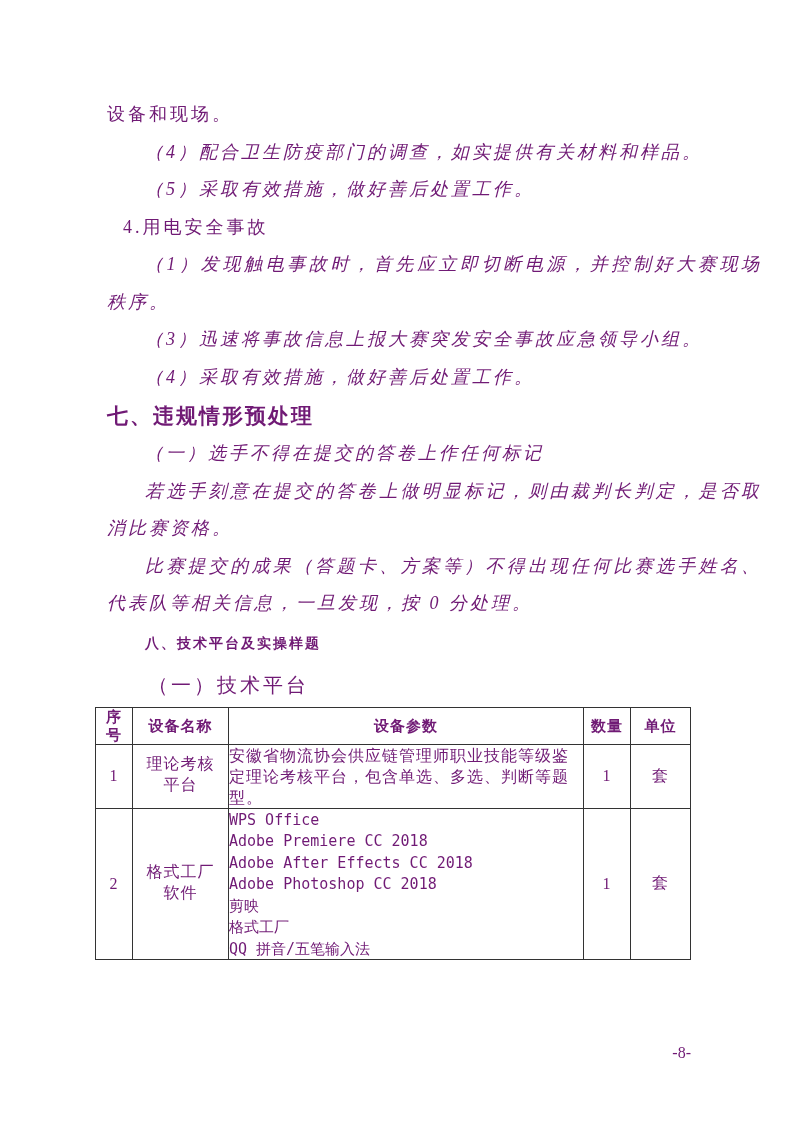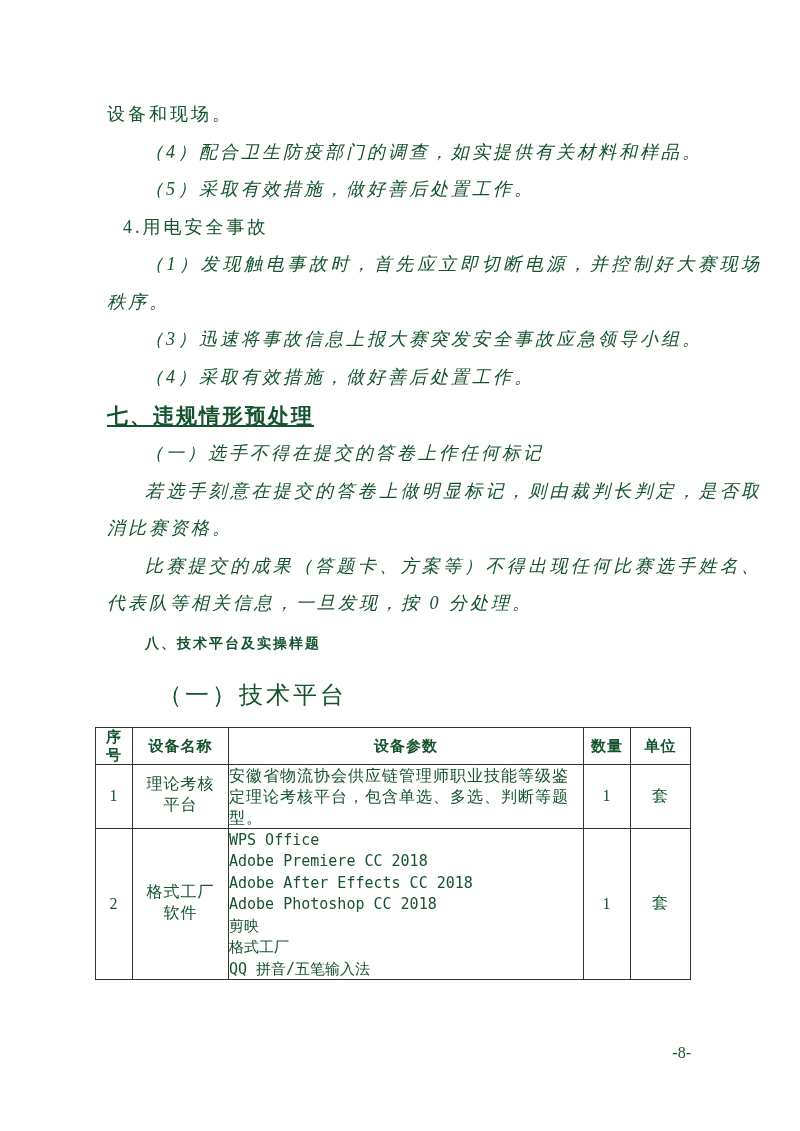--- a/index.html
+++ b/index.html
@@ -1,41 +1,41 @@
 <!DOCTYPE html>
 <html><head>
 <meta charset="utf-8">
 <style>
   html,body { margin:0; padding:0; background:#ffffff; }
   .page {
     position:relative;
     width:800px; height:1131px;
     background:#ffffff;
     font-family:"Liberation Serif","DejaVu Serif",serif;
-    color:#14532d;
+    color:#701a75;
     overflow:hidden;
   }
   .content { position:absolute; left:107px; top:96px; width:655px; }
   .para {
     font-size:18px; line-height:37.5px; letter-spacing:3px;
     text-align:justify; margin:0;
   }
   .ind2 { text-indent:38px;font-style:italic; }
   .ind1 { text-indent:16px; }
   .h7 {
     font-family:"Liberation Sans","DejaVu Sans",sans-serif;
     font-weight:bold; font-size:21px; line-height:39px;
-    letter-spacing:2px; margin:0;text-decoration:underline;
+    letter-spacing:2px; margin:0;
   }
   .h8 {
     font-family:"Liberation Sans","DejaVu Sans",sans-serif;
     font-weight:bold; font-size:14px; line-height:40px;
     letter-spacing:2px; text-indent:38px; margin:0;
   }
-  .sub { font-size:24px; line-height:38px; letter-spacing:3px; margin:13px; text-indent:38px; }
+  .sub { font-size:20px; line-height:38px; letter-spacing:3px; margin:3px; text-indent:38px; }
   table.tech {
     border-collapse:collapse; table-layout:fixed;
     width:595px; margin-left:-12px;
     font-size:16px;
   }
   table.tech th, table.tech td {
     border:1px solid #333;
     padding:0; vertical-align:middle;
     overflow:hidden;
   }

